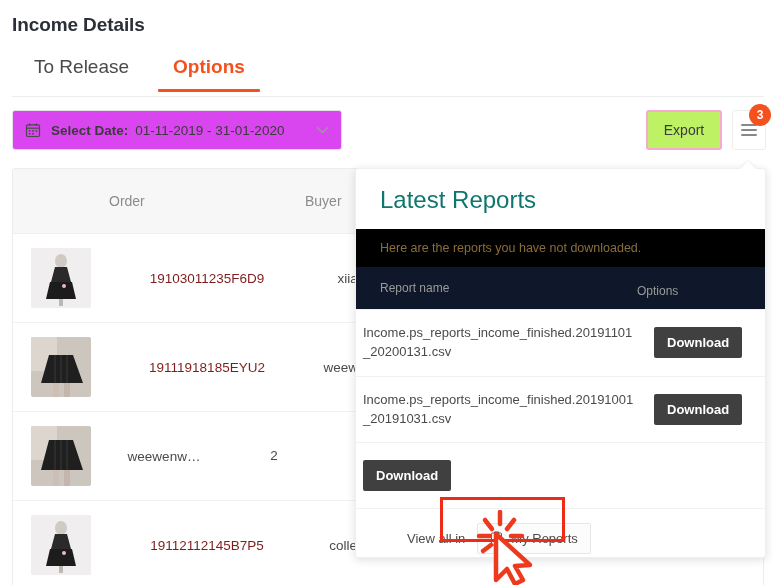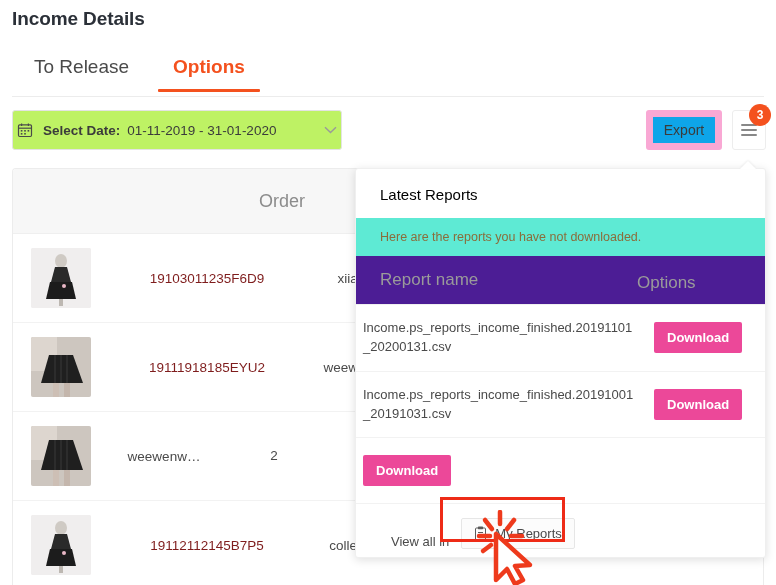--- a/index.html
+++ b/index.html
@@ -13,21 +13,21 @@
     font-family: "Liberation Sans", sans-serif;
     color: #333333;
     overflow: hidden;
     position: relative;
   }
 
   
   .page-title {
     position: absolute;
     left: 12px;
-    top: 8px;
+    top: 14px;
     font-size: 19px;
     font-weight: bold;
     color: #2b3038;
     letter-spacing: -0.1px;
   }
 
   
   .tabs {
     position: absolute;
     left: 12px;
@@ -68,24 +68,24 @@
 
   
   .date-picker {
     position: absolute;
     left: 12px;
     top: 110px;
     width: 330px;
     height: 40px;
     border: 1px solid #e3e3e3;
     border-radius: 3px;
-    background: #bef264;
-    display: flex;
-    align-items: center;
-    padding: 0 4px;
+    background: #d946ef;
+    display: flex;
+    align-items: center;
+    padding: 0 12px;
     box-sizing: border-box;
     cursor: pointer;
   }
   .cal-icon {
     width: 16px;
     height: 16px;
     margin-right: 10px;
     flex: none;
     color: #4a4a4a;
   }
@@ -110,23 +110,23 @@
     display: flex;
     align-items: center;
   }
 
   .export-btn {
     position: absolute;
     left: 646px;
     top: 110px;
     width: 76px;
     height: 40px;
-    border: 7px solid #f9a8d4;
+    border: 2px solid #f9a8d4;
     border-radius: 3px;
-    background: #0ea5e9;
+    background: #bef264;
     font-family: "Liberation Sans", sans-serif;
     font-size: 14px;
     color: #3b3b3b;
     cursor: pointer;
     padding: 0;
   }
 
   .menu-btn {
     position: absolute;
     left: 732px;
@@ -185,23 +185,23 @@
     overflow: hidden;
   }
   .thead {
     height: 64px;
     background: #f7f7f7;
     display: flex;
     align-items: center;
     border-bottom: 1px solid #efefef;
   }
   .th {
-    font-size: 18px;
+    font-size: 14px;
     color: #8c8c8c;
-    text-align: right;
+    text-align: left;
     box-sizing: border-box;
   }
   .col-thumb { width: 96px; flex: none; }
   .col-order { width: 196px; flex: none; }
   .col-buyer { width: 110px; flex: none; }
   .col-price { width: 110px; flex: none; line-height: 1.35; }
 
   .trow {
     height: 88px;
     display: flex;
@@ -255,36 +255,36 @@
     width: 0;
     height: 0;
     border-left: 8px solid transparent;
     border-right: 8px solid transparent;
     border-bottom: 8px solid #ffffff;
     z-index: 11;
     filter: drop-shadow(0 -1px 1px rgba(0,0,0,0.07));
   }
   .popup-title {
     padding: 17px 24px 15px 24px;
-    font-size: 15px;
-    color: #000000;
+    font-size: 24px;
+    color: #0f766e;
   }
   .popup-note {
-    background: #5eead4;
+    background: #000000;
     color: #8a6d3b;
     font-size: 12.5px;
     padding: 12px 24px;
   }
   .popup-thead {
-    background: #4c1d95;
+    background: #0f172a;
     display: flex;
     align-items: center;
     padding: 11px 24px;
     border-bottom: 1px solid #f0f0f0;
-    font-size: 17px;
+    font-size: 12px;
     color: #9a9a9a;
   }
   .rp-name { flex: 1; }
   .rp-opt { width: 104px; flex: none; margin-top: 6px; }
 
   .report-row {
     display: flex;
     align-items: center;
     padding: 14px 7px;
     border-bottom: 1px solid #f2f2f2;
@@ -298,36 +298,37 @@
     padding-right: 18px;
     word-break: break-all;
   }
   .report-opt {
     width: 104px;
     flex: none;
     display: flex;
     justify-content: flex-start;
   }
   .dl-btn {
-    background: #ec4899;
+    background: #404040;
     color: #ffffff;
     border: none;
     border-radius: 2px;
     font-family: "Liberation Sans", sans-serif;
     font-size: 13px;
     font-weight: bold;
     padding: 8px 13px;
     cursor: pointer;
   }
 
   .popup-footer {
     display: flex;
-    align-items: flex-end;
+    align-items: center;
     padding: 14px 35px;
     position: relative;
+    margin-left: 16px;
   }
   .view-all-label {
     font-size: 13px;
     color: #4a4a4a;
     margin-right: 12px;
   }
   .my-reports-btn {
     display: inline-flex;
     align-items: center;
     gap: 8px;

